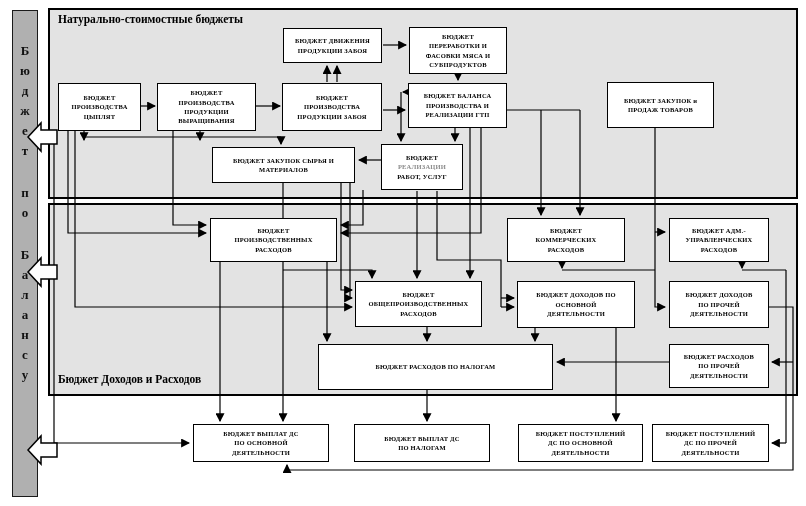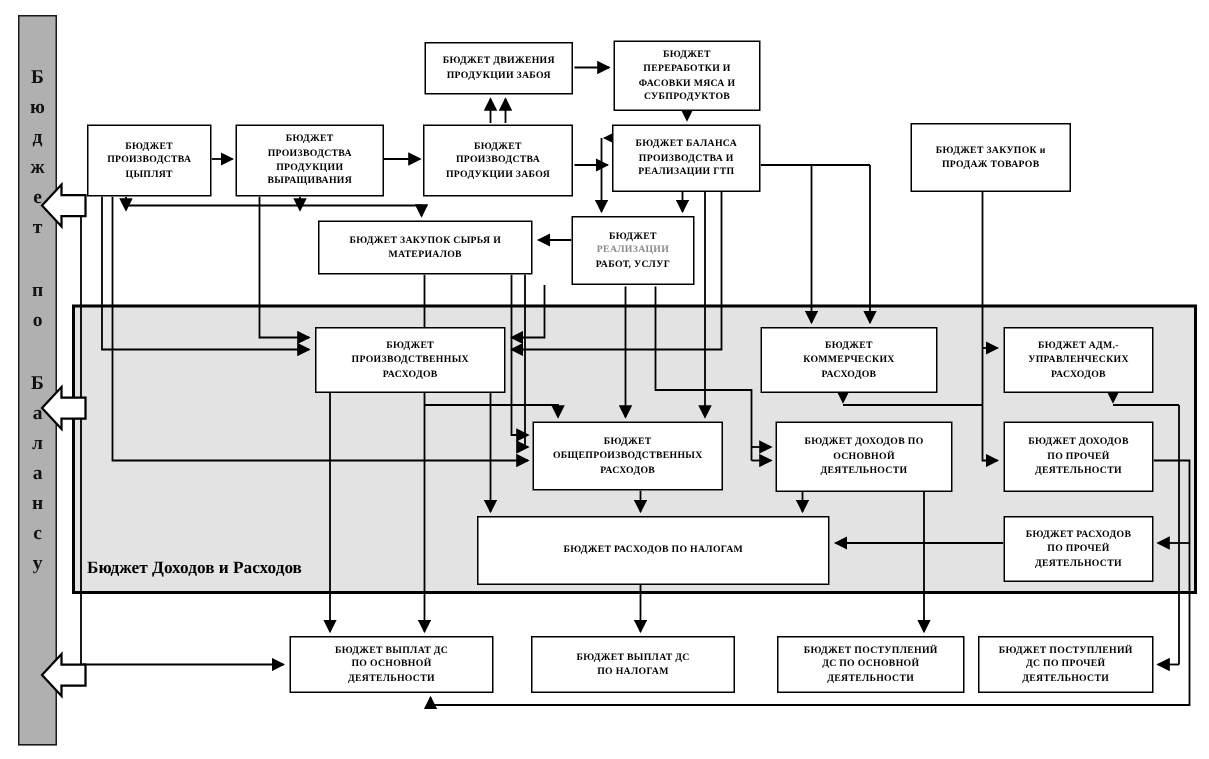--- a/index.html
+++ b/index.html
@@ -45,20 +45,23 @@
         <span class="sb-ch">Б</span>
         <span class="sb-ch">а</span>
         <span class="sb-ch">л</span>
         <span class="sb-ch">а</span>
         <span class="sb-ch">н</span>
         <span class="sb-ch">с</span>
         <span class="sb-ch">у</span>
       </div>
     </div>
 
+  <div class="section" style="left:48px;top:8px;width:750px;height:191px;">
+    <span class="section-label" style="left:8px;top:3px;">Натурально-стоимостные бюджеты</span>
+  </div>
   <div class="section" style="left:48px;top:203px;width:750px;height:193px;">
     <span class="section-label" style="left:8px;top:168px;text-align:center;">Бюджет Доходов и Расходов</span>
   </div>
 
   <svg class="wires" width="806" height="506">
     <defs>
       <marker id="ah" viewBox="0 0 8 8" refX="7" refY="4" markerWidth="7.5" markerHeight="7.5" orient="auto-start-reverse">
         <path d="M0,0 L8,4 L0,8 z" fill="#000"></path>
       </marker>
     </defs>

